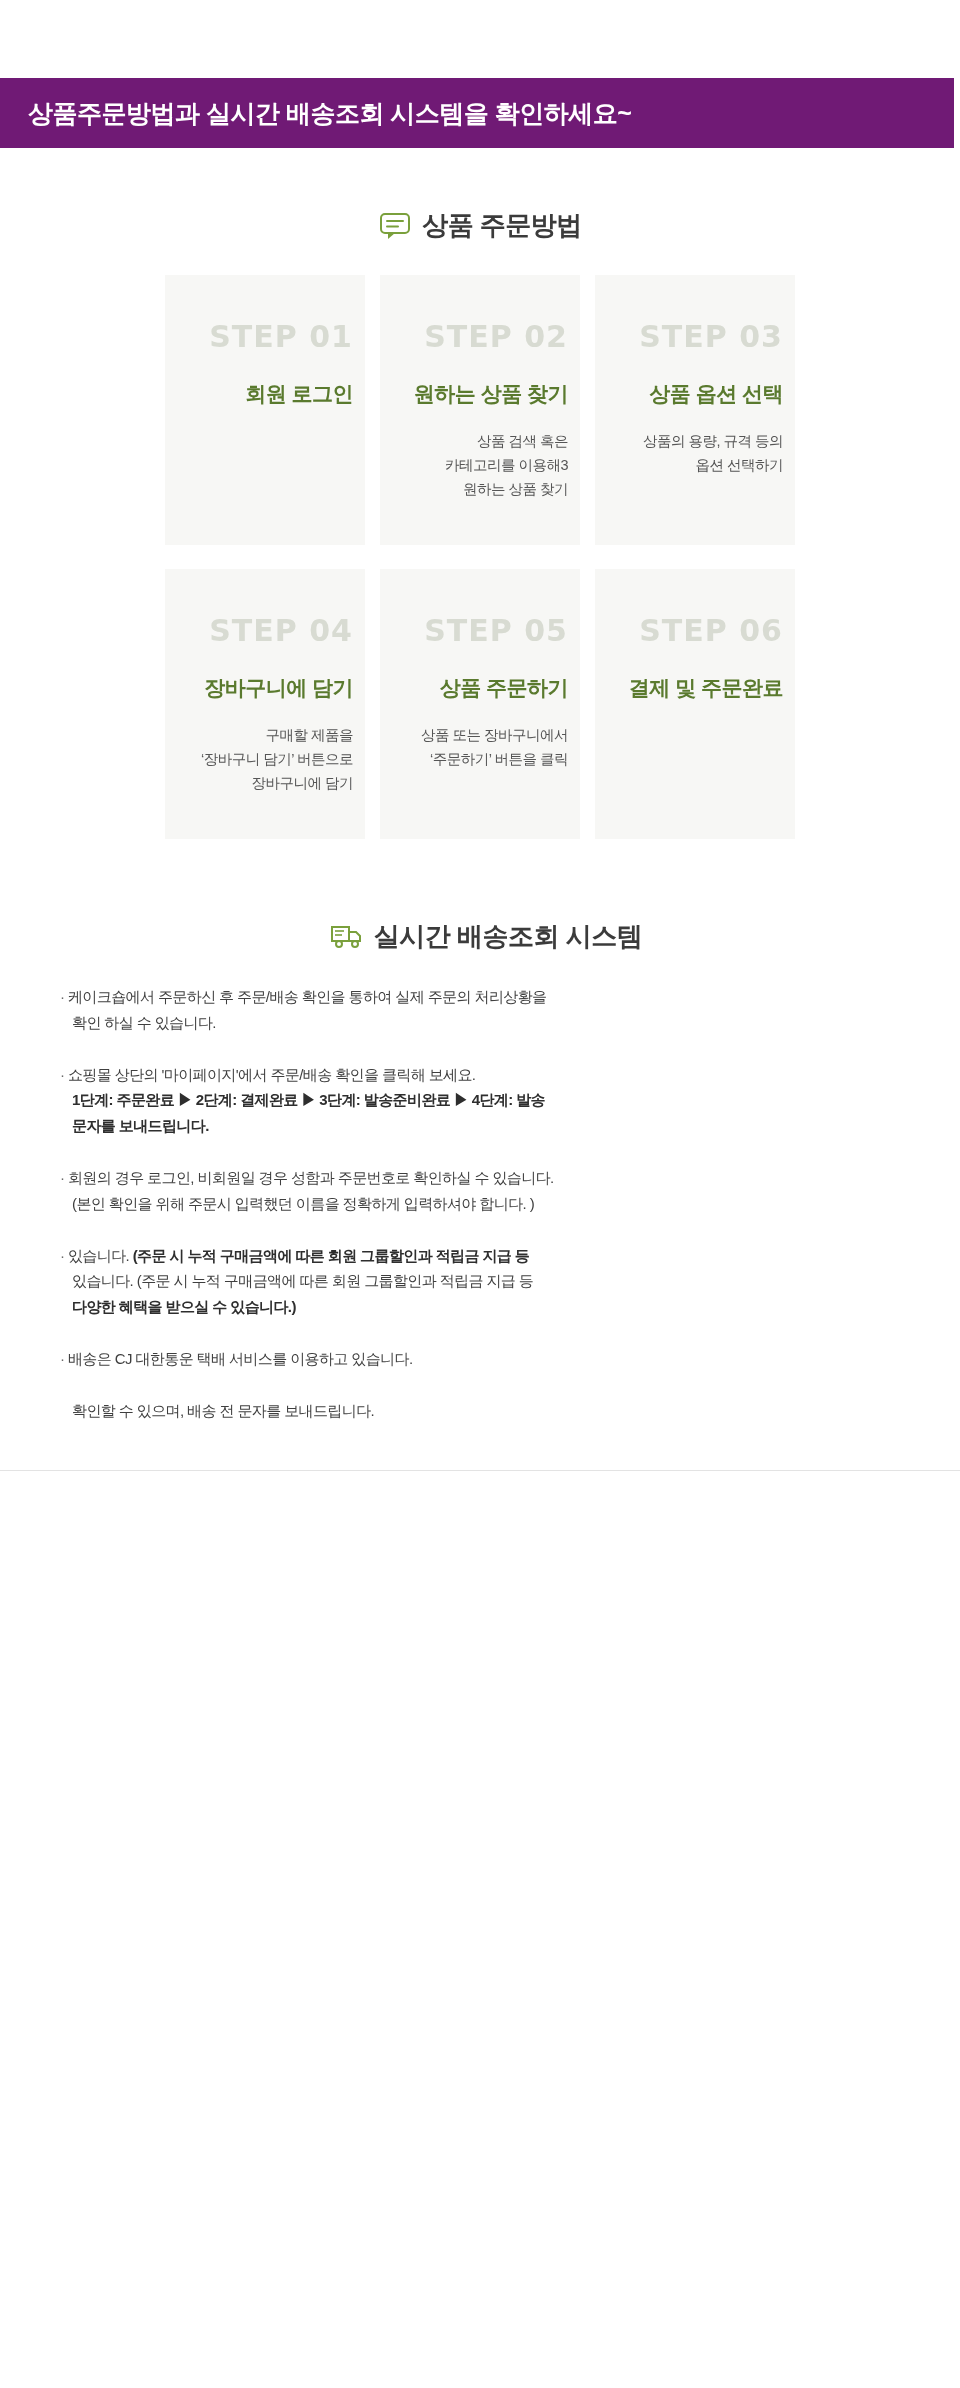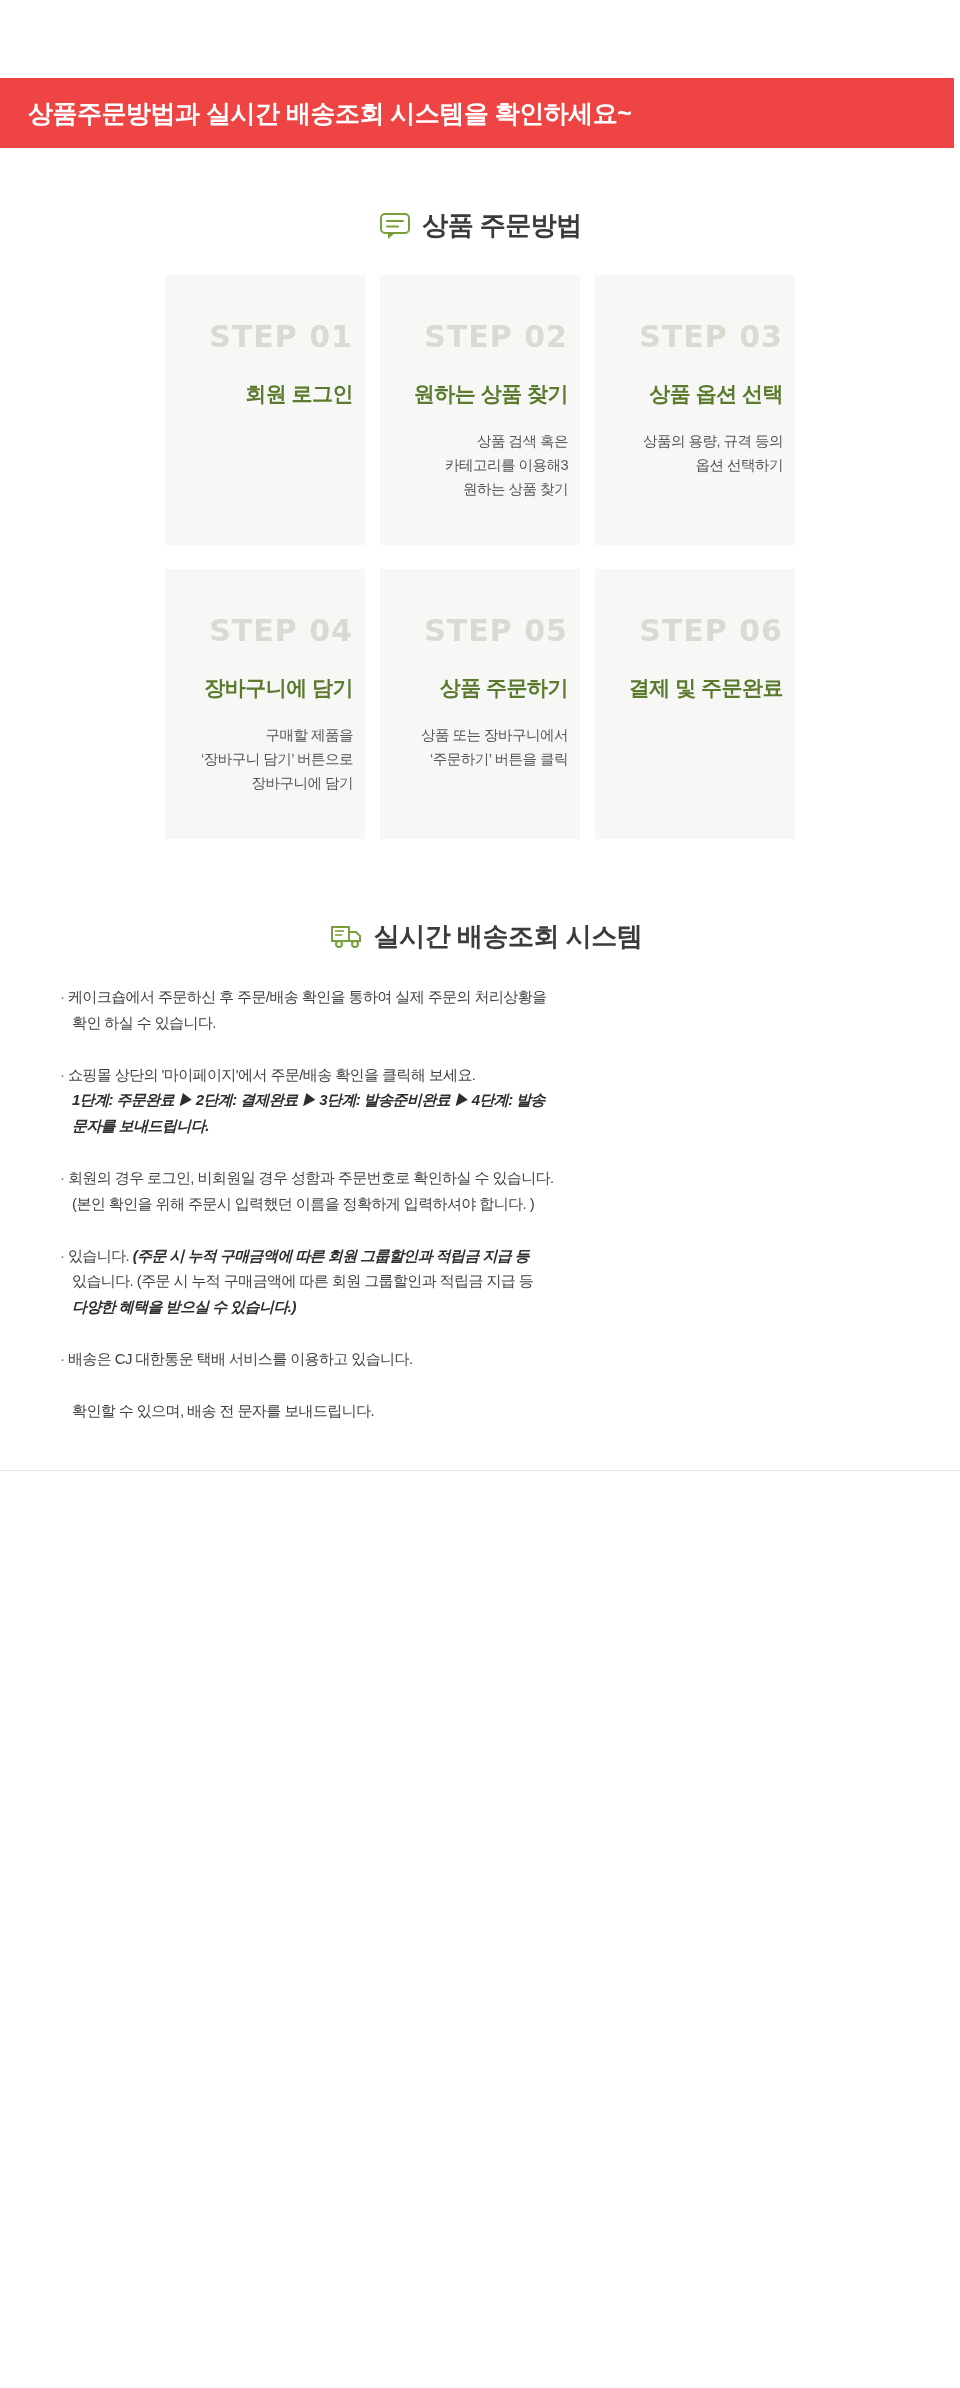--- a/index.html
+++ b/index.html
@@ -16,21 +16,21 @@
   }
   .page {
     width: 960px;
     margin: 0 auto;
     position: relative;
   }
 
   
   .banner {
     margin: 78px 6px 0 0;
-    background: #ef4444;
+    background: #701a75;
     height: 70px;
     display: flex;
     align-items: center;
     padding-left: 28px;
     box-sizing: border-box;
   }
   .banner-text {
     color: #ffffff;
     font-size: 25px;
     font-weight: bold;
@@ -125,21 +125,20 @@
     padding-left: 0;
     text-indent: 0;
   }
   .para .ln.first::before {
     content: "· ";
     color: #6b6b6b;
   }
   .bold {
     font-weight: bold;
     color: #2e2e2e;
-    font-style: italic;
   }
 
   
   .bottom-rule {
     width: 960px;
     height: 1px;
     background: #e3e3e3;
     margin-top: 46px;
   }
   .spacer-bottom { height: 36px; }

